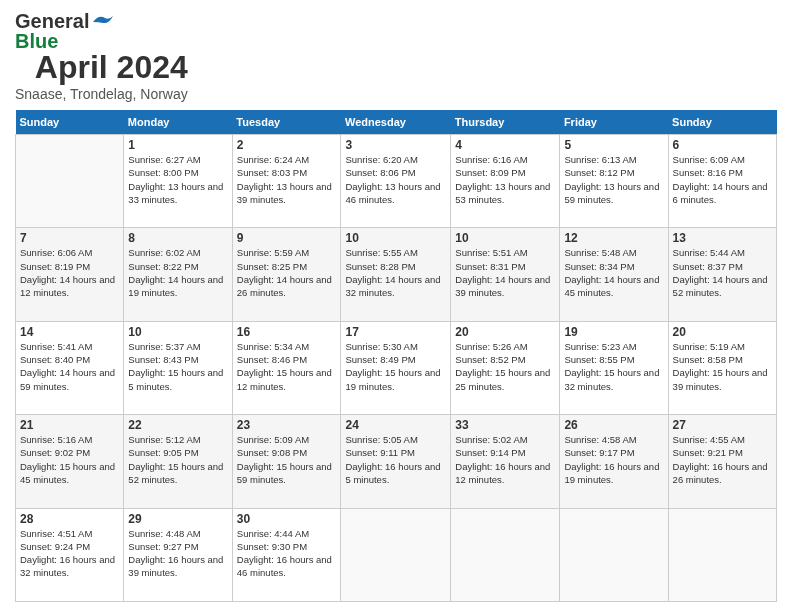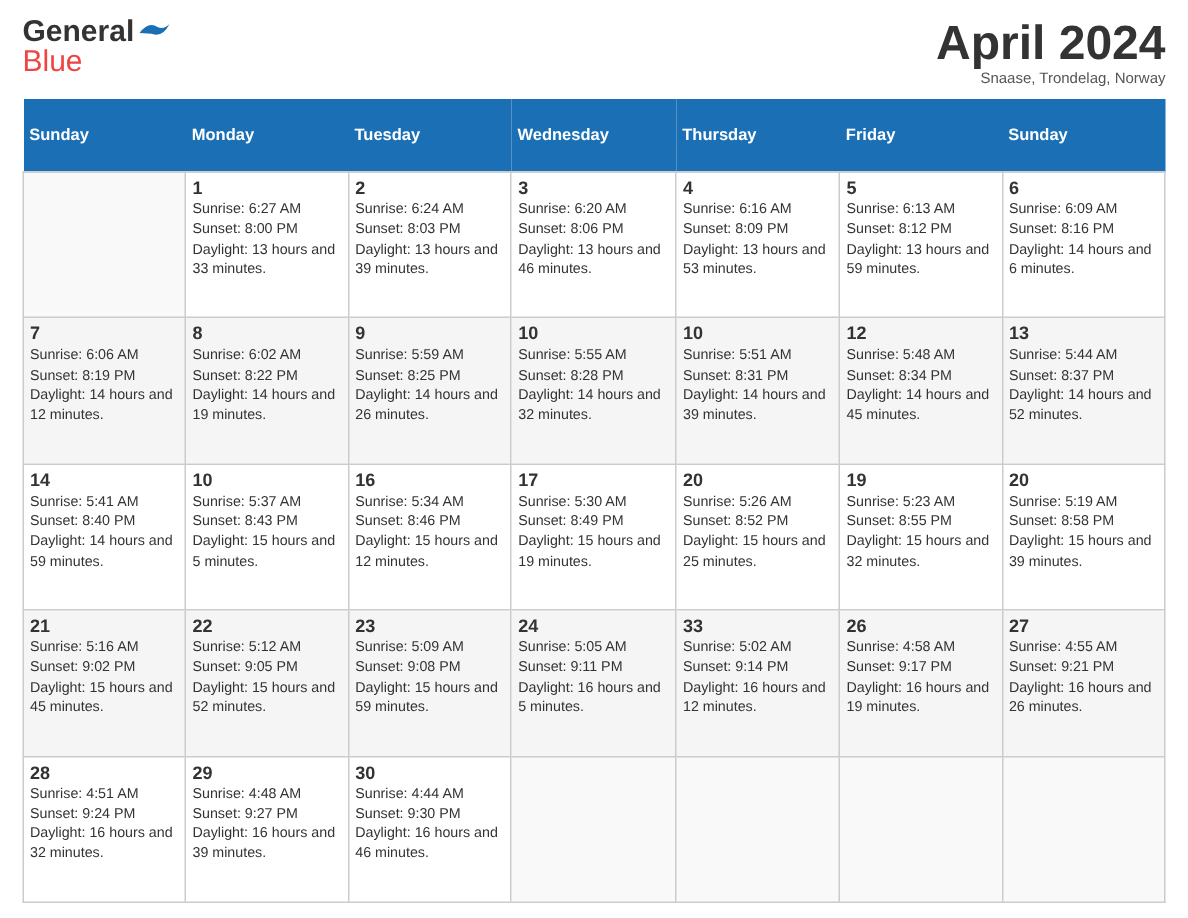--- a/index.html
+++ b/index.html
@@ -15,48 +15,49 @@
       height: 612px;
       padding: 10px 15px;
       display: flex;
       flex-direction: column;
     }
     .header {
       display: flex;
       justify-content: space-between;
       align-items: flex-start;
       margin-bottom: 8px;
+      flex-direction: column;
     }
     .logo {
       display: flex;
       flex-direction: column;
       align-items: flex-start;
     }
     .title-block {
       text-align: right;
     }
     .month-title {
       font-size: 32px;
       font-weight: bold;
       color: #333;
     }
     .location {
-      font-size: 10px;
+      font-size: 14px;
       color: #555;
     }
     .calendar {
       flex: 1;
       border-collapse: collapse;
       width: 100%;
       font-size: 10px;
     }
     .calendar th {
       background-color: #1a6fb5;
       color: #fff;
-      padding: 18px 4px;
+      padding: 6px 4px;
       text-align: left;
       font-size: 11px;
       font-weight: bold;
     }
     .calendar td {
       border: 1px solid #ccc;
       vertical-align: top;
       padding: 3px 4px;
       width: 113px;
       height: 72px;
@@ -85,21 +86,21 @@
 
 <div class="page">
   <div class="header">
     <div class="logo">
       <div style="display:flex;align-items:center;">
         <span style="font-size:20px;font-weight:bold;color:#333;">General</span>
         <svg width="22" height="16" viewBox="0 0 22 16" style="margin-left:2px;">
           <path d="M2,8 Q8,0 14,4 Q18,6 22,2 Q18,10 12,9 Q8,8 2,8Z" fill="#1a6fb5"></path>
         </svg>
       </div>
-      <span style="font-size:20px;font-weight:normal;color:#ef4444;line-height:0.8;">Blue</span>
+      <span style="font-size:20px;font-weight:bold;color:#15803d;line-height:0.8;">Blue</span>
     </div>
     <div class="title-block">
       <div class="month-title">April 2024</div>
       <div class="location">Snaase, Trondelag, Norway</div>
     </div>
   </div>
 
   <table class="calendar">
     <thead>
       <tr>

